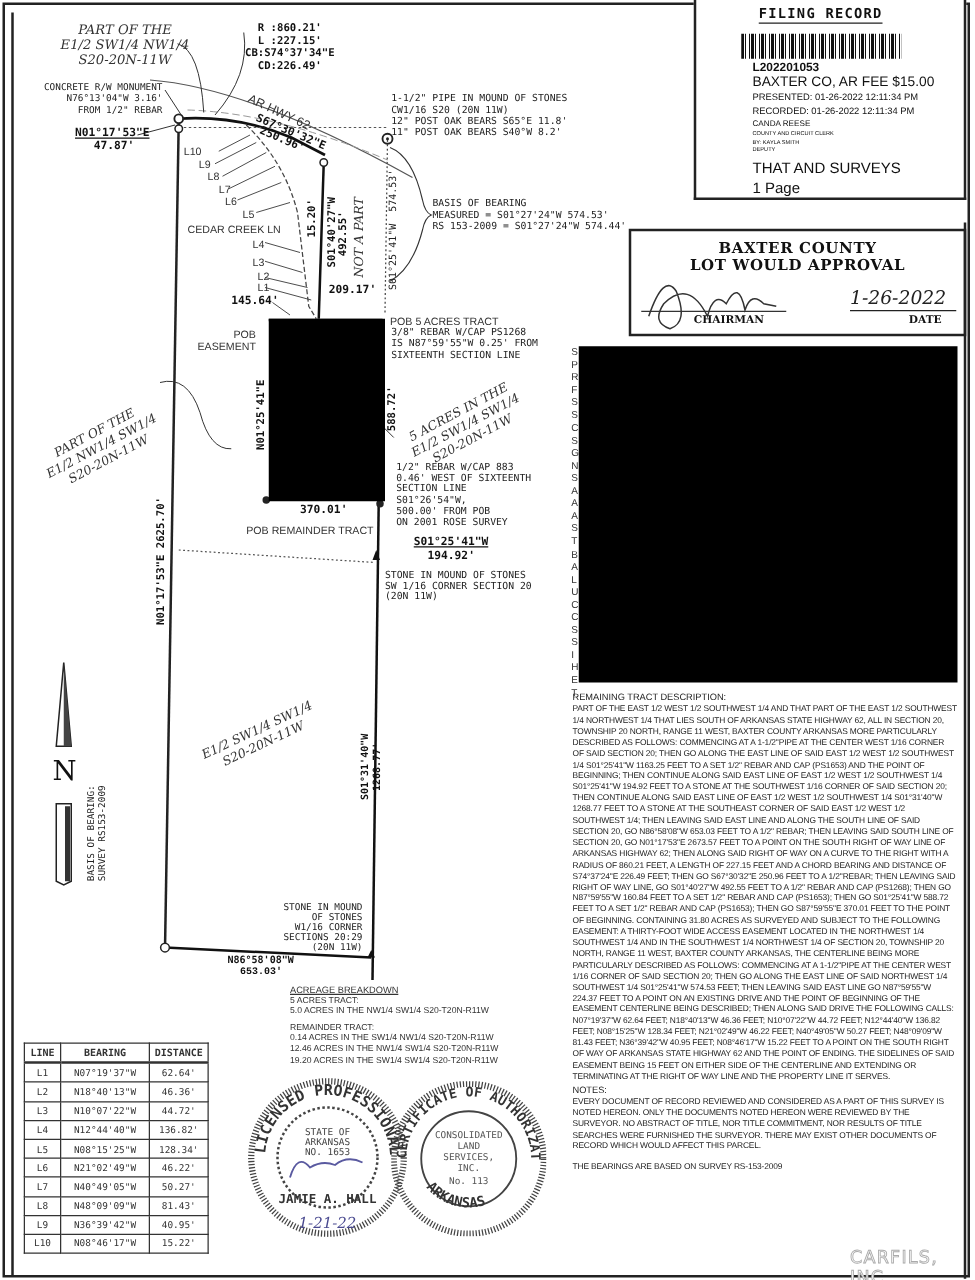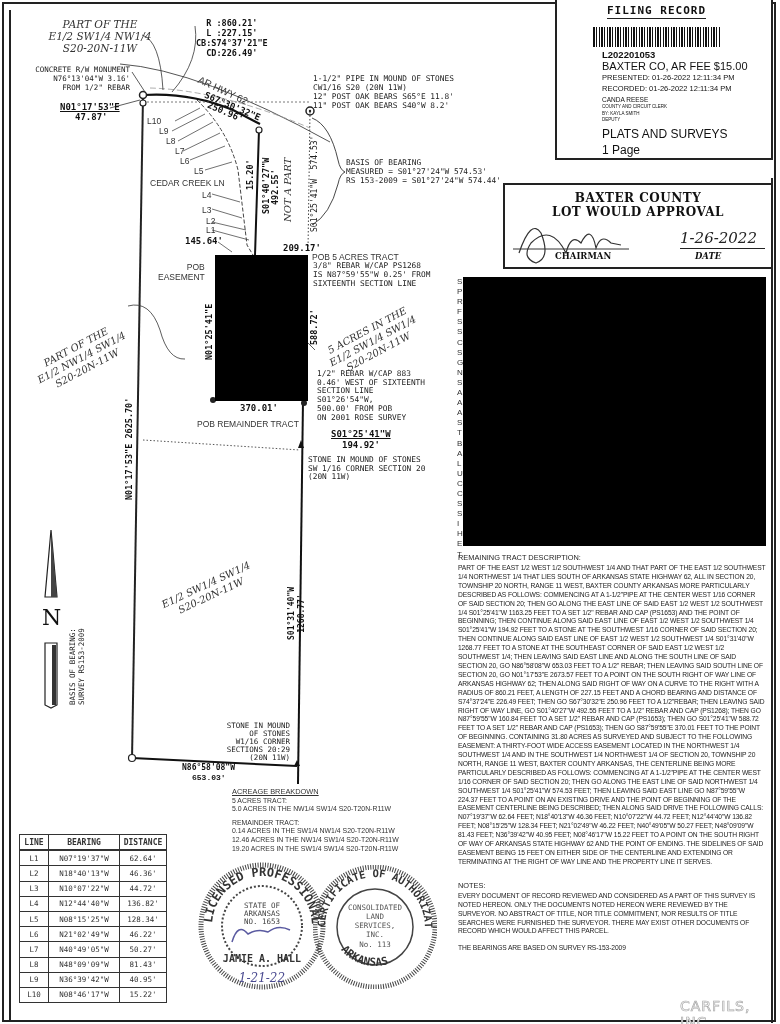--- a/index.html
+++ b/index.html
@@ -105,21 +105,21 @@
     <line x1="212" y1="230" x2="249" y2="240"></line>
     <line x1="218" y1="242" x2="232" y2="252"></line>
   </g>
 </svg>
 
 <div class="ital abs" style="left:30px;top:18px;width:140px;">PART OF THE
 E1/2 SW1/4 NW1/4
 S20-20N-11W</div>
 <div class="cadb abs" style="left:196px;top:18px;white-space:pre;line-height:10px;font-size:8.5px;text-align:center;">R :860.21'
 L :227.15'
-CB:S74°37'21"E
+CB:S74°37'34"E
 CD:226.49'</div>
 <div class="cad abs" style="left:18px;top:65px;text-align:right;width:112px;font-size:7.5px;line-height:9px;">CONCRETE R/W MONUMENT
 N76°13'04"W 3.16'
 FROM 1/2" REBAR</div>
 <div class="cadb abs" style="left:60px;top:102px;text-decoration:underline;">N01°17'53"E</div>
 <div class="cadb abs" style="left:75px;top:112px;">47.87'</div>
 <div class="sans abs rot" style="left:201px;top:74px;transform:rotate(25deg);font-size:10px;">AR HWY 62</div>
 <div class="cadb abs rot" style="left:207px;top:90px;transform:rotate(23deg);">S67°30'32"E</div>
 <div class="cadb abs rot" style="left:210px;top:100px;transform:rotate(23deg);">250.96'</div>
 <div class="cad abs" style="left:313px;top:74px;font-size:7.8px;line-height:9px;">1-1/2" PIPE IN MOUND OF STONES
@@ -129,21 +129,21 @@
 <div class="cad abs" style="left:346px;top:158px;font-size:7.8px;line-height:9px;">BASIS OF BEARING
 MEASURED = S01°27'24"W 574.53'
 RS 153-2009 = S01°27'24"W 574.44'</div>
 <div class="cad abs rot" style="left:310px;top:232px;transform:rotate(-90deg);font-size:8px;">S01°25'41"W  574.53'</div>
 <div class="ital abs rot" style="left:282px;top:222px;transform:rotate(-90deg);font-size:10px;">NOT A PART</div>
 <div class="cadb abs rot" style="left:261px;top:214px;transform:rotate(-90deg);font-size:8.5px;">S01°40'27"W</div>
 <div class="cadb abs rot" style="left:270px;top:205px;transform:rotate(-90deg);font-size:8.5px;">492.55'</div>
 <div class="cadb abs rot" style="left:245px;top:190px;transform:rotate(-90deg);font-size:8.5px;">15.20'</div>
 <div class="sans abs" style="left:150px;top:178px;">CEDAR CREEK LN</div>
 <div class="cadb abs" style="left:185px;top:236px;">145.64'</div>
-<div class="cadb abs" style="left:263px;top:243px;margin-left:20px;">209.17'</div>
+<div class="cadb abs" style="left:263px;top:227px;">209.17'</div>
 <div class="sans abs" style="left:158px;top:262px;white-space:pre;text-align:right;line-height:10px;">POB
 EASEMENT</div>
 <div class="sans abs" style="left:312px;top:252px;">POB 5 ACRES TRACT</div>
 <div class="cad abs" style="left:313px;top:261px;font-size:7.8px;line-height:9px;">3/8" REBAR W/CAP PS1268
 IS N87°59'55"W 0.25' FROM
 SIXTEENTH SECTION LINE</div>
 
 <div class="redact" style="left:215px;top:255px;width:93px;height:146px;"></div>
 
 <div class="ital abs rot" style="left:30px;top:365px;transform:rotate(-28deg);font-size:10px;">PART OF THE
@@ -199,35 +199,35 @@
   <div class="title">FILING RECORD</div>
   <div class="barcode"></div>
   <div class="f" style="top:49px;font-size:9.5px;font-weight:bold;">L202201053</div>
   <div class="f" style="top:60px;font-size:11px;">BAXTER CO, AR FEE $15.00</div>
   <div class="f" style="top:73px;font-size:7.5px;">PRESENTED: 01-26-2022 12:11:34 PM</div>
   <div class="f" style="top:84px;font-size:7.5px;text-align:right;">RECORDED: 01-26-2022 12:11:34 PM</div>
   <div class="f" style="top:96px;font-size:6.5px;">CANDA REESE</div>
   <div class="f" style="top:104px;font-size:4.5px;">COUNTY AND CIRCUIT CLERK</div>
   <div class="f" style="top:111px;font-size:4.5px;">BY: KAYLA SMITH</div>
   <div class="f" style="top:117px;font-size:4.5px;">DEPUTY</div>
-  <div class="f" style="top:127px;font-size:12px;">PLATS AND SURVEYS</div>
+  <div class="f" style="top:127px;font-size:12px;">THAT AND SURVEYS</div>
   <div class="f" style="top:143px;font-size:12px;">1 Page</div>
 </div>
 
 <div class="approval">
   <div class="t" style="top:6px;">BAXTER COUNTY</div>
   <div class="t" style="top:20px;">LOT WOULD APPROVAL</div>
   <svg class="abs" style="left:6px;top:28px;" width="120" height="55">
     <path d="M8,40 Q20,5 30,20 Q40,45 25,50 Q10,45 20,30 Q40,10 55,40 Q60,20 70,30 Q80,10 85,35 Q90,20 100,30 L110,32" fill="none" stroke="#333" stroke-width="1.2"></path>
     <line x1="2" y1="36" x2="118" y2="36" stroke="#333" stroke-width="1"></line>
   </svg>
   <div class="lbl" style="left:50px;top:66px;">CHAIRMAN</div>
   <div class="date">1-26-2022</div>
   <div class="abs" style="left:175px;top:63px;width:85px;border-top:1px solid #222;"></div>
-  <div class="lbl" style="left:190px;top:66px;font-style:italic;">DATE</div>
+  <div class="lbl" style="left:222px;top:66px;">DATE</div>
 </div>
 
 <div class="letters" id="letters">
     <div>S</div>
     <div>P</div>
     <div>R</div>
     <div>F</div>
     <div>S</div>
     <div>S</div>
     <div>C</div>
@@ -252,21 +252,21 @@
     <div>H</div>
     <div>E</div>
     <div>T</div>
   </div>
 <div class="redact" style="left:463px;top:277px;width:303px;height:269px;"></div>
 <div class="abs" style="left:771px;top:178px;width:2px;height:845px;background:#222;"></div>
 
 <div class="abs" style="left:458px;top:553px;width:308px;">
   <div class="heading">REMAINING TRACT DESCRIPTION:</div>
   <div class="desc" style="margin-top:2px;">PART OF THE EAST 1/2 WEST 1/2 SOUTHWEST 1/4 AND THAT PART OF THE EAST 1/2 SOUTHWEST 1/4 NORTHWEST 1/4 THAT LIES SOUTH OF ARKANSAS STATE HIGHWAY 62, ALL IN SECTION 20, TOWNSHIP 20 NORTH, RANGE 11 WEST, BAXTER COUNTY ARKANSAS MORE PARTICULARLY DESCRIBED AS FOLLOWS: COMMENCING AT A 1-1/2"PIPE AT THE CENTER WEST 1/16 CORNER OF SAID SECTION 20; THEN GO ALONG THE EAST LINE OF SAID EAST 1/2 WEST 1/2 SOUTHWEST 1/4 S01°25'41"W 1163.25 FEET TO A SET 1/2" REBAR AND CAP (PS1653) AND THE POINT OF BEGINNING; THEN CONTINUE ALONG SAID EAST LINE OF EAST 1/2 WEST 1/2 SOUTHWEST 1/4 S01°25'41"W 194.92 FEET TO A STONE AT THE SOUTHWEST 1/16 CORNER OF SAID SECTION 20; THEN CONTINUE ALONG SAID EAST LINE OF EAST 1/2 WEST 1/2 SOUTHWEST 1/4 S01°31'40"W 1268.77 FEET TO A STONE AT THE SOUTHEAST CORNER OF SAID EAST 1/2 WEST 1/2 SOUTHWEST 1/4; THEN LEAVING SAID EAST LINE AND ALONG THE SOUTH LINE OF SAID SECTION 20, GO N86°58'08"W 653.03 FEET TO A 1/2" REBAR; THEN LEAVING SAID SOUTH LINE OF SECTION 20, GO N01°17'53"E 2673.57 FEET TO A POINT ON THE SOUTH RIGHT OF WAY LINE OF ARKANSAS HIGHWAY 62; THEN ALONG SAID RIGHT OF WAY ON A CURVE TO THE RIGHT WITH A RADIUS OF 860.21 FEET, A LENGTH OF 227.15 FEET AND A CHORD BEARING AND DISTANCE OF S74°37'24"E 226.49 FEET; THEN GO S67°30'32"E 250.96 FEET TO A 1/2"REBAR; THEN LEAVING SAID RIGHT OF WAY LINE, GO S01°40'27"W 492.55 FEET TO A 1/2" REBAR AND CAP (PS1268); THEN GO N87°59'55"W 160.84 FEET TO A SET 1/2" REBAR AND CAP (PS1653); THEN GO S01°25'41"W 588.72 FEET TO A SET 1/2" REBAR AND CAP (PS1653); THEN GO S87°59'55"E 370.01 FEET TO THE POINT OF BEGINNING. CONTAINING 31.80 ACRES AS SURVEYED AND SUBJECT TO THE FOLLOWING EASEMENT: A THIRTY-FOOT WIDE ACCESS EASEMENT LOCATED IN THE NORTHWEST 1/4 SOUTHWEST 1/4 AND IN THE SOUTHWEST 1/4 NORTHWEST 1/4 OF SECTION 20, TOWNSHIP 20 NORTH, RANGE 11 WEST, BAXTER COUNTY ARKANSAS, THE CENTERLINE BEING MORE PARTICULARLY DESCRIBED AS FOLLOWS: COMMENCING AT A 1-1/2"PIPE AT THE CENTER WEST 1/16 CORNER OF SAID SECTION 20; THEN GO ALONG THE EAST LINE OF SAID NORTHWEST 1/4 SOUTHWEST 1/4 S01°25'41"W 574.53 FEET; THEN LEAVING SAID EAST LINE GO N87°59'55"W 224.37 FEET TO A POINT ON AN EXISTING DRIVE AND THE POINT OF BEGINNING OF THE EASEMENT CENTERLINE BEING DESCRIBED; THEN ALONG SAID DRIVE THE FOLLOWING CALLS: N07°19'37"W 62.64 FEET; N18°40'13"W 46.36 FEET; N10°07'22"W 44.72 FEET; N12°44'40"W 136.82 FEET; N08°15'25"W 128.34 FEET; N21°02'49"W 46.22 FEET; N40°49'05"W 50.27 FEET; N48°09'09"W 81.43 FEET; N36°39'42"W 40.95 FEET; N08°46'17"W 15.22 FEET TO A POINT ON THE SOUTH RIGHT OF WAY OF ARKANSAS STATE HIGHWAY 62 AND THE POINT OF ENDING. THE SIDELINES OF SAID EASEMENT BEING 15 FEET ON EITHER SIDE OF THE CENTERLINE AND EXTENDING OR TERMINATING AT THE RIGHT OF WAY LINE AND THE PROPERTY LINE IT SERVES.</div>
-  <div class="heading" style="margin-top:14px;">NOTES:</div>
+  <div class="heading" style="">NOTES:</div>
   <div class="desc" style="margin-top:2px;">EVERY DOCUMENT OF RECORD REVIEWED AND CONSIDERED AS A PART OF THIS SURVEY IS NOTED HEREON.  ONLY THE DOCUMENTS NOTED HEREON WERE REVIEWED BY THE SURVEYOR. NO ABSTRACT OF TITLE, NOR TITLE COMMITMENT, NOR RESULTS OF TITLE SEARCHES WERE FURNISHED THE SURVEYOR. THERE MAY EXIST OTHER DOCUMENTS OF RECORD WHICH WOULD AFFECT THIS PARCEL.</div>
   <div class="desc" style="margin-top:8px;">THE BEARINGS ARE BASED ON SURVEY RS-153-2009</div>
 </div>
 
 <div class="acre">
   <div style="text-decoration:underline;font-size:7.4px;">ACREAGE BREAKDOWN</div>
   <div>5 ACRES TRACT:</div>
   <div>5.0 ACRES IN THE NW1/4 SW1/4 S20-T20N-R11W</div>
   <div style="margin-top:5px;">REMAINDER TRACT:</div>
   <div>0.14 ACRES IN THE SW1/4 NW1/4 S20-T20N-R11W</div>

